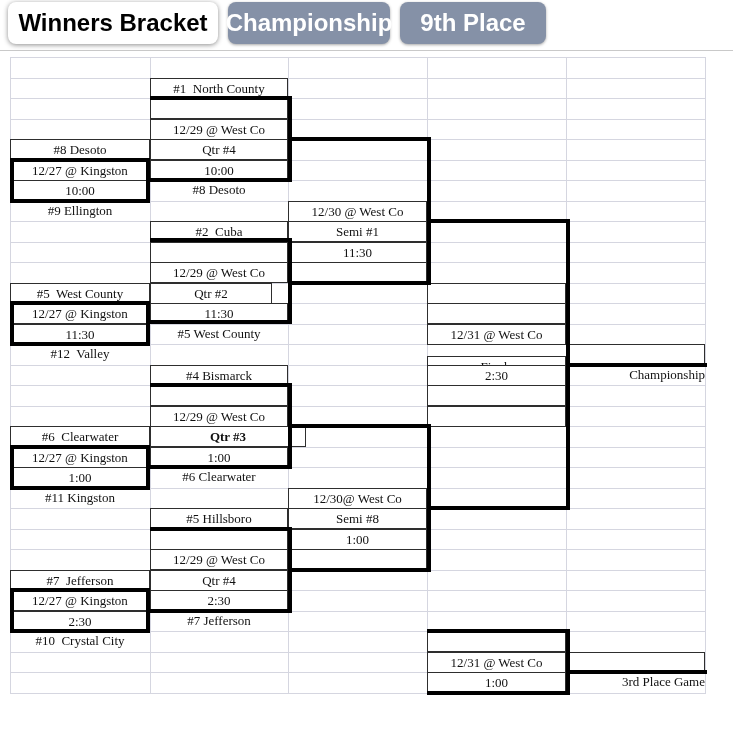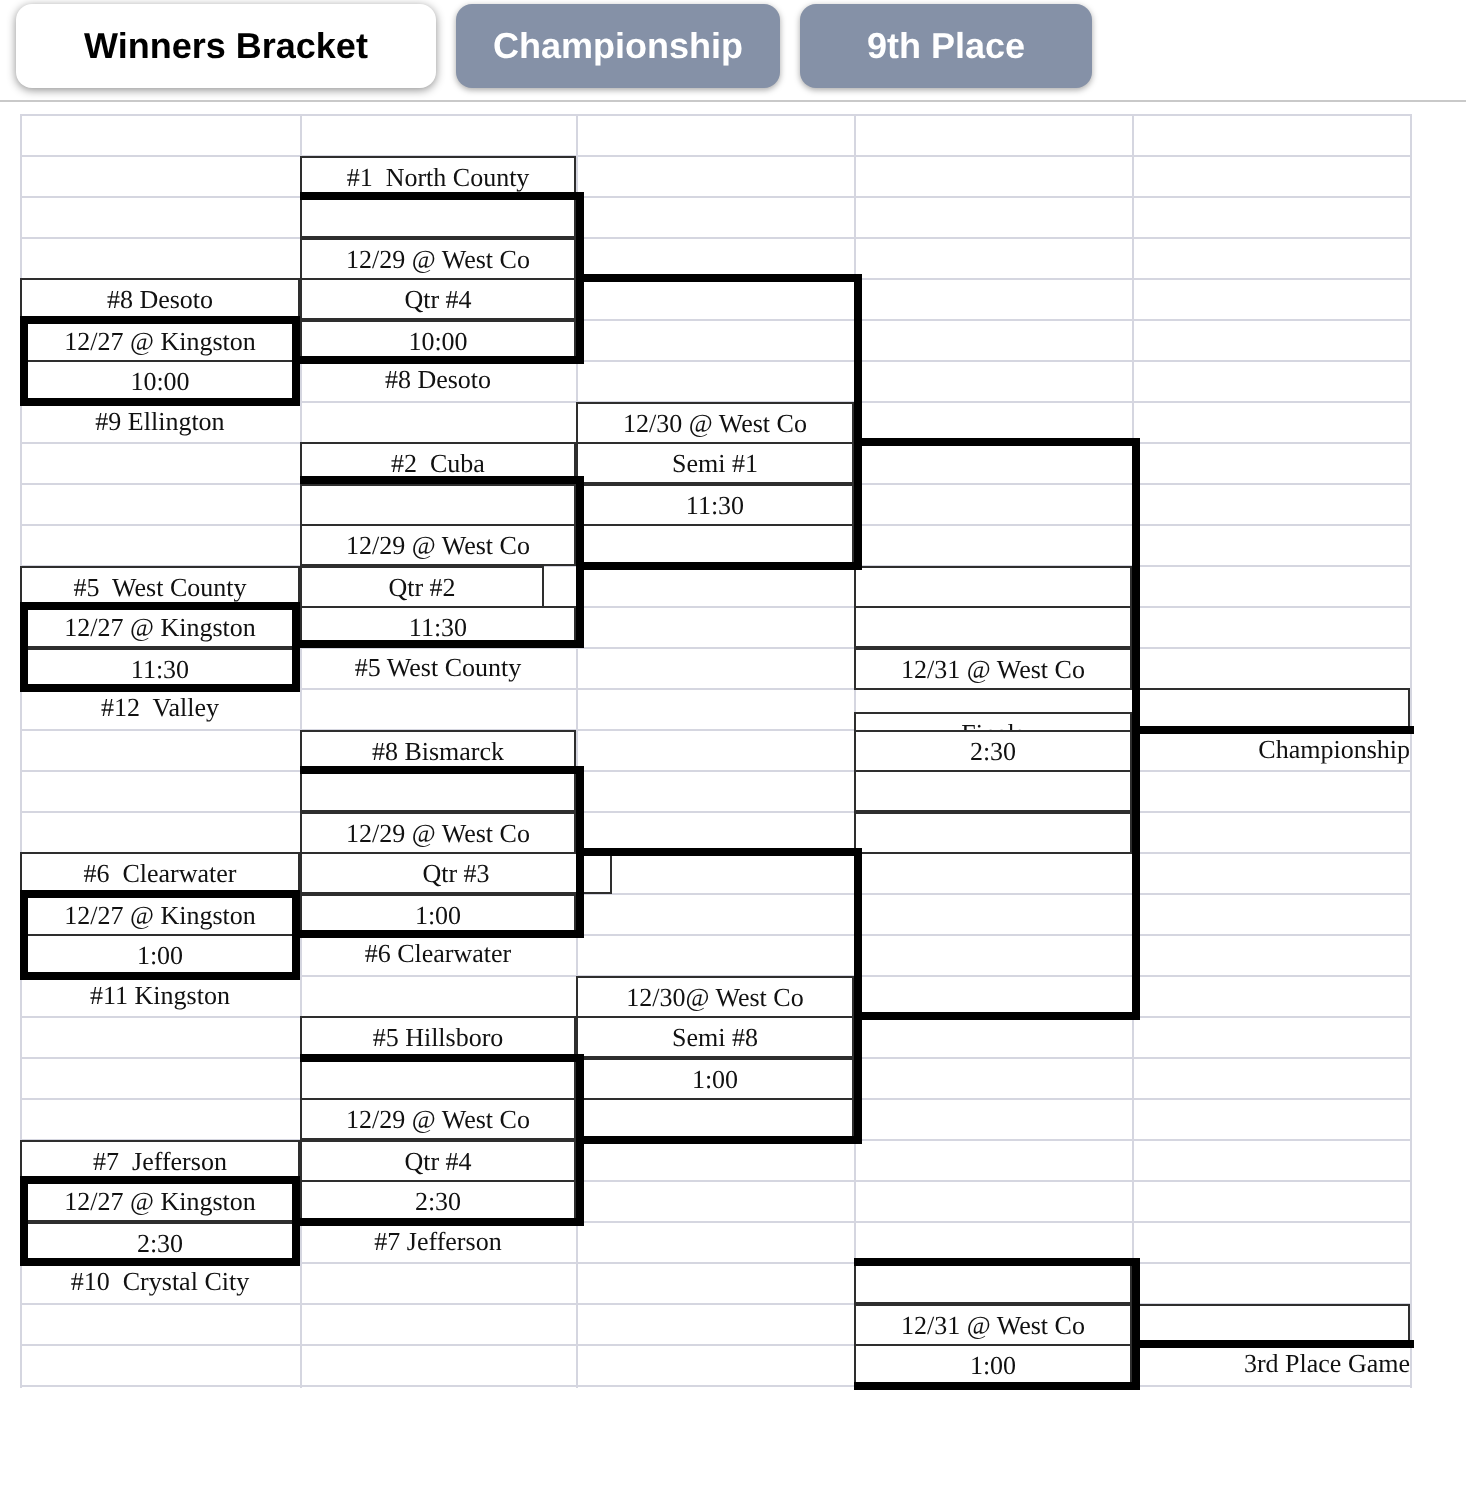--- a/index.html
+++ b/index.html
@@ -2,21 +2,21 @@
 <html style="--tab-bg: #8591a7; --grid-line: #d5d6e0;"><head>
 <meta charset="utf-8">
 <title>Winners Bracket</title>
 <style>
   html,body{margin:0;padding:0;background:#fff;}
   .screen{position:relative;width:733px;height:744px;background:#fff;overflow:hidden;
           font-family:"Liberation Serif","DejaVu Serif",serif;}
   
   .tabbar{position:absolute;left:0;top:0;width:733px;height:50px;background:#fff;z-index:5;}
   .tab{position:absolute;top:2px;height:42px;border-radius:8px;
-       font-family:"Liberation Sans","DejaVu Sans",sans-serif;font-weight:700;font-size:18px;
+       font-family:"Liberation Sans","DejaVu Sans",sans-serif;font-weight:700;font-size:24px;
        display:flex;align-items:center;justify-content:center;cursor:pointer;}
   .tab.active{background:#fff;color:#000;box-shadow:0 1px 5px rgba(0,0,0,.45);z-index:6;}
   .tab.inactive{background:var(--tab-bg,#8591a7);color:#fff;box-shadow:0 1px 3px rgba(0,0,0,.35);}
   #tab-winners{left:8px;width:210px;}
   #tab-consolation{left:228px;width:162px;}
   #tab-ninth{left:400px;width:146px;text-align:center;}
   .tabrule{position:absolute;left:0;top:50px;width:733px;height:1px;background:#c9c9c9;}
   
   #gridbg{position:absolute;left:10px;top:57px;width:696px;height:637px;
           background-image:repeating-linear-gradient(to bottom,var(--grid-line,#d5d6e0) 0px,var(--grid-line,#d5d6e0) 1px,transparent 1px,transparent 20.5px);}
@@ -79,24 +79,24 @@
       <div class="cell label" style="left: 10px; top: 344px; width: 140px;">#12  Valley</div>
       <div class="cell box" style="left: 427px; top: 282.5px; width: 139px;"></div>
       <div class="cell box" style="left: 427px; top: 303px; width: 139px;"></div>
       <div class="cell box" style="left: 427px; top: 323.5px; width: 139px;">12/31 @ West Co</div>
       <div class="cell box" style="left: 427px; top: 344px; width: 139px; margin-top: 12px;">Finals</div>
       <div class="cell box" style="left: 427px; top: 364.5px; width: 139px;">2:30</div>
       <div class="cell box" style="left: 566px; top: 344px; width: 139px;"></div>
       <div class="cell label left" style="left: 566px; top: 364.5px; width: 139px;">Championship</div>
       <div class="cell box" style="left: 427px; top: 385px; width: 139px;"></div>
       <div class="cell box" style="left: 427px; top: 405.5px; width: 139px;"></div>
-      <div class="cell box" style="left: 150px; top: 364.5px; width: 138px;">#8 Bismarck</div>
+      <div class="cell box" style="left: 150px; top: 364.5px; width: 138px;">#4 Bismarck</div>
       <div class="cell box" style="left: 150px; top: 385px; width: 138px;"></div>
       <div class="cell box" style="left: 150px; top: 405.5px; width: 138px;">12/29 @ West Co</div>
-      <div class="cell box" style="left: 150px; top: 426px; width: 156px;">Qtr #3</div>
+      <div class="cell box" style="left: 150px; top: 426px; width: 156px; font-weight: bold;">Qtr #3</div>
       <div class="cell box" style="left: 150px; top: 446.5px; width: 138px;">1:00</div>
       <div class="cell box" style="left: 10px; top: 426px; width: 140px;">#6  Clearwater</div>
       <div class="cell box" style="left: 10px; top: 446.5px; width: 140px;">12/27 @ Kingston</div>
       <div class="cell box" style="left: 10px; top: 467px; width: 140px;">1:00</div>
       <div class="cell label" style="left: 150px; top: 467px; width: 138px;">#6 Clearwater</div>
       <div class="cell label" style="left: 10px; top: 487.5px; width: 140px;">#11 Kingston</div>
       <div class="cell box" style="left: 288px; top: 487.5px; width: 139px;">12/30@ West Co</div>
       <div class="cell box" style="left: 288px; top: 508px; width: 139px;">Semi #8</div>
       <div class="cell box" style="left: 288px; top: 528.5px; width: 139px;">1:00</div>
       <div class="cell box" style="left: 288px; top: 549px; width: 139px;"></div>

